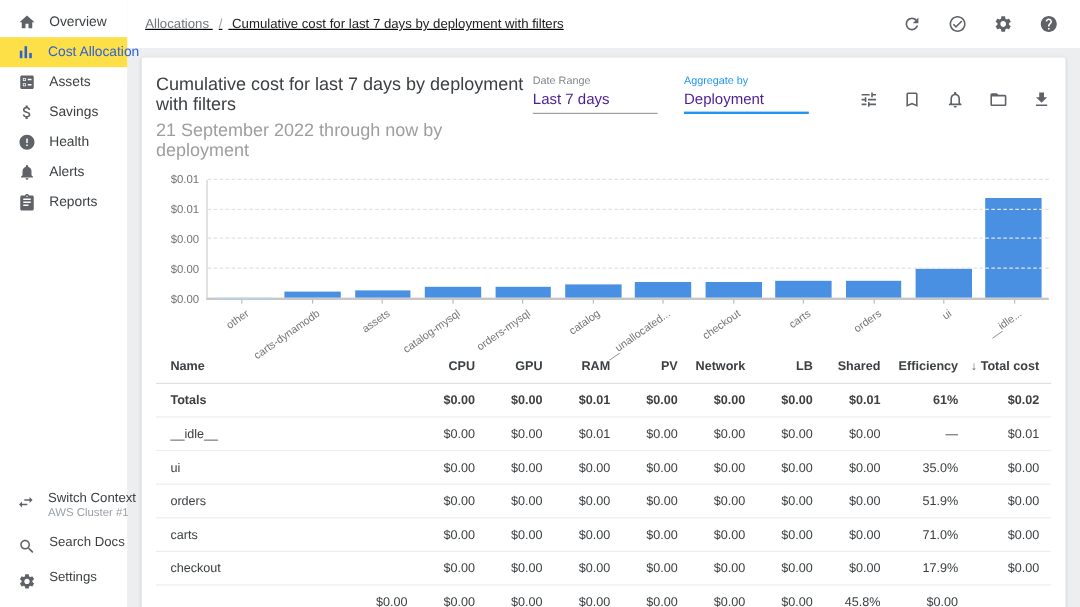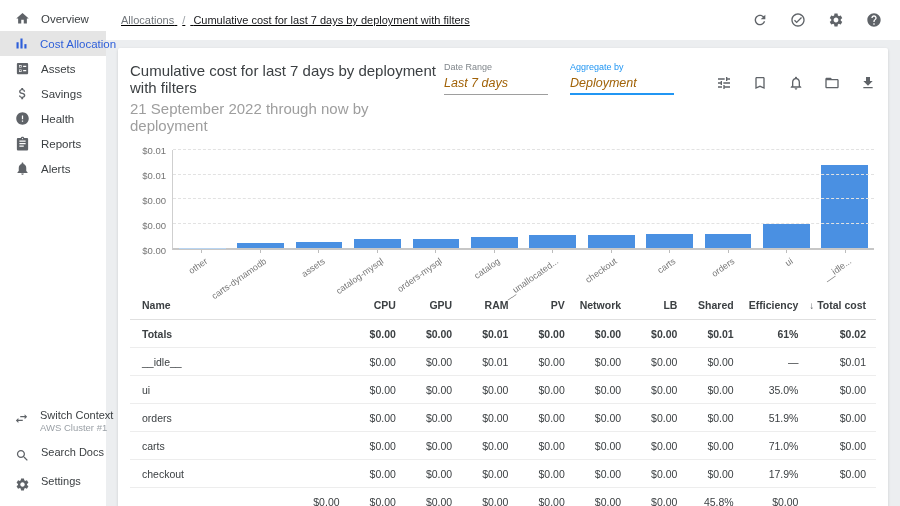--- a/index.html
+++ b/index.html
@@ -6,21 +6,21 @@
   html,body { width:900px; height:506px; overflow:hidden; background:#eceef0;
     font-family:"Liberation Sans", sans-serif; -webkit-font-smoothing:antialiased; }
   .app { display:flex; width:900px; height:506px; }
 
   
   .sidebar { width:106px; background:#fff; flex:0 0 106px; position:relative; z-index:2; }
   .nav-item { display:flex; align-items:center; height:25px; padding-left:14px; cursor:pointer; }
   .nav-item .ic { width:16px; height:16px; margin-right:11px; display:flex; align-items:center; justify-content:center; }
   .nav-item .ic svg { width:15px; height:15px; fill:#5f6368; }
   .nav-item .lbl { font-size:11.5px; color:#3c4043; white-space:nowrap; }
-  .nav-item.active { background:#e5e5e5; }
+  .nav-item.active { background:#fde047; }
   .nav-item.active .lbl { color:#2e5fd9; }
   .nav-item.active .ic svg { fill:#2e5fd9; }
   .sidebar-top { padding-top:6px; }
   .sidebar-footer { position:absolute; bottom:8px; left:0; width:100%; }
   .foot-item { display:flex; align-items:flex-start; padding:6px 0 6px 14px; cursor:pointer; }
   .foot-item .ic { width:16px; height:16px; margin-right:11px; margin-top:1px; display:flex; align-items:center; justify-content:center; }
   .foot-item .ic svg { width:15px; height:15px; fill:#5f6368; }
   .foot-item .lbl { font-size:11px; color:#3c4043; line-height:13px; white-space:nowrap; }
   .foot-item .sub { font-size:9.5px; color:#9aa0a6; line-height:12px; white-space:nowrap; }
 
@@ -38,21 +38,21 @@
   .content { flex:1; padding:8px 12px 0 12px; overflow:hidden; }
   .card { background:#fff; border-radius:2px; box-shadow:0 1px 3px rgba(0,0,0,.14); padding:14px 12px 0 12px; height:600px; }
 
   
   .card-head { display:flex; align-items:flex-start; }
   .title-block { flex:1; min-width:0; }
   .report-title { font-size:15px; font-weight:500; color:#3c4043; }
   .report-sub { font-size:15px; color:#9e9e9e; margin-top:4px; }
   .ctl { width:104px; margin-right:22px; cursor:pointer; }
   .ctl .ctl-label { font-size:9px; color:#80868b; }
-  .ctl .ctl-value { font-size:12.5px; color:#a16207; padding:4px 0 4px 0; border-bottom:1px solid #9e9e9e;font-style:italic; }
+  .ctl .ctl-value { font-size:12.5px; color:#4c1d95; padding:4px 0 4px 0; border-bottom:1px solid #9e9e9e; }
   .ctl.accent .ctl-label { color:#2196f3; }
   .ctl.accent .ctl-value { border-bottom:2px solid #2196f3; padding-bottom:3px; }
   .head-icons { display:flex; align-items:center; margin-top:12px; }
   .hd-ic { width:17px; height:17px; margin-left:19px; cursor:pointer; display:flex; align-items:center; justify-content:center; }
   .hd-ic svg { width:16px; height:16px; fill:#5f6368; }
 
   
   .chart { display:flex; margin:16px 2px 0 0; }
   .yaxis { width:42px; position:relative; height:100px; flex:0 0 42px; }
   .ytick { position:absolute; right:6px; transform:translateY(50%); font-size:9.5px; color:#757575; }
@@ -124,32 +124,32 @@
           <span class="ic">
             <svg viewBox="0 0 24 24" aria-hidden="true">
               <path d="M12 2C6.48 2 2 6.48 2 12s4.48 10 10 10 10-4.48 10-10S17.52 2 12 2zm1 15h-2v-2h2v2zm0-4h-2V7h2v6z"></path>
             </svg>
           </span>
           <span class="lbl">Health</span>
         </div>
         <div class="nav-item">
           <span class="ic">
             <svg viewBox="0 0 24 24" aria-hidden="true">
+              <path d="M12 22c1.1 0 2-.9 2-2h-4c0 1.1.9 2 2 2zm6-6v-5c0-3.07-1.64-5.64-4.5-6.32V4c0-.83-.67-1.5-1.5-1.5s-1.5.67-1.5 1.5v.68C7.63 5.36 6 7.92 6 11v5l-2 2v1h16v-1l-2-2z"></path>
+            </svg>
+          </span>
+          <span class="lbl">Alerts</span>
+        </div>
+        <div class="nav-item">
+          <span class="ic">
+            <svg viewBox="0 0 24 24" aria-hidden="true">
               <path d="M19 3h-4.18C14.4 1.84 13.3 1 12 1c-1.3 0-2.4.84-2.82 2H5c-1.1 0-2 .9-2 2v16c0 1.1.9 2 2 2h14c1.1 0 2-.9 2-2V5c0-1.1-.9-2-2-2zm-7 0c.55 0 1 .45 1 1s-.45 1-1 1-1-.45-1-1 .45-1 1-1zm2 14H7v-2h7v2zm3-4H7v-2h10v2zm0-4H7V7h10v2z"></path>
             </svg>
           </span>
           <span class="lbl">Reports</span>
-        </div>
-        <div class="nav-item">
-          <span class="ic">
-            <svg viewBox="0 0 24 24" aria-hidden="true">
-              <path d="M12 22c1.1 0 2-.9 2-2h-4c0 1.1.9 2 2 2zm6-6v-5c0-3.07-1.64-5.64-4.5-6.32V4c0-.83-.67-1.5-1.5-1.5s-1.5.67-1.5 1.5v.68C7.63 5.36 6 7.92 6 11v5l-2 2v1h16v-1l-2-2z"></path>
-            </svg>
-          </span>
-          <span class="lbl">Alerts</span>
         </div>
       </div>
     <div class="sidebar-footer" id="sidebar-footer">
         <div class="foot-item">
           <span class="ic">
             <svg viewBox="0 0 24 24" aria-hidden="true">
               <path d="M6.99 11L3 15l3.99 4v-3H14v-2H6.99v-3zM21 9l-3.99-4v3H10v2h7.01v3L21 9z"></path>
             </svg>
           </span>
           <span style="display:flex;flex-direction:column;">

